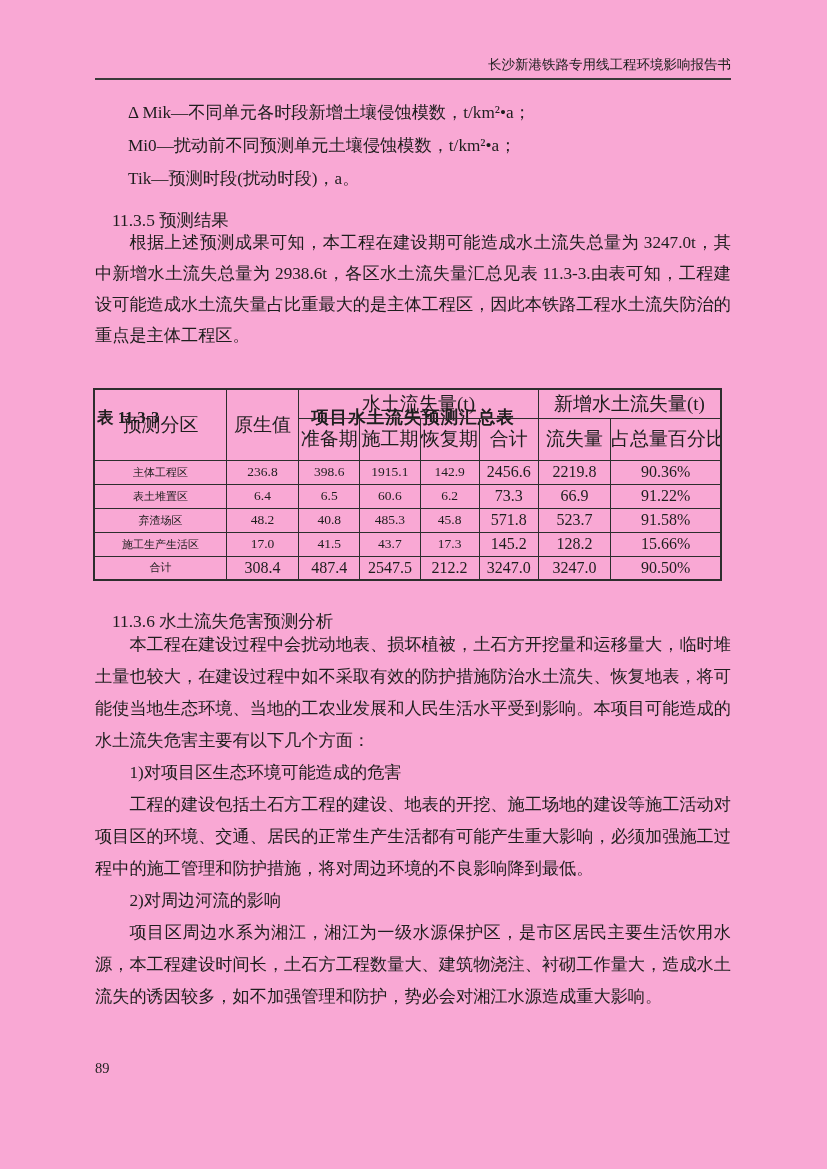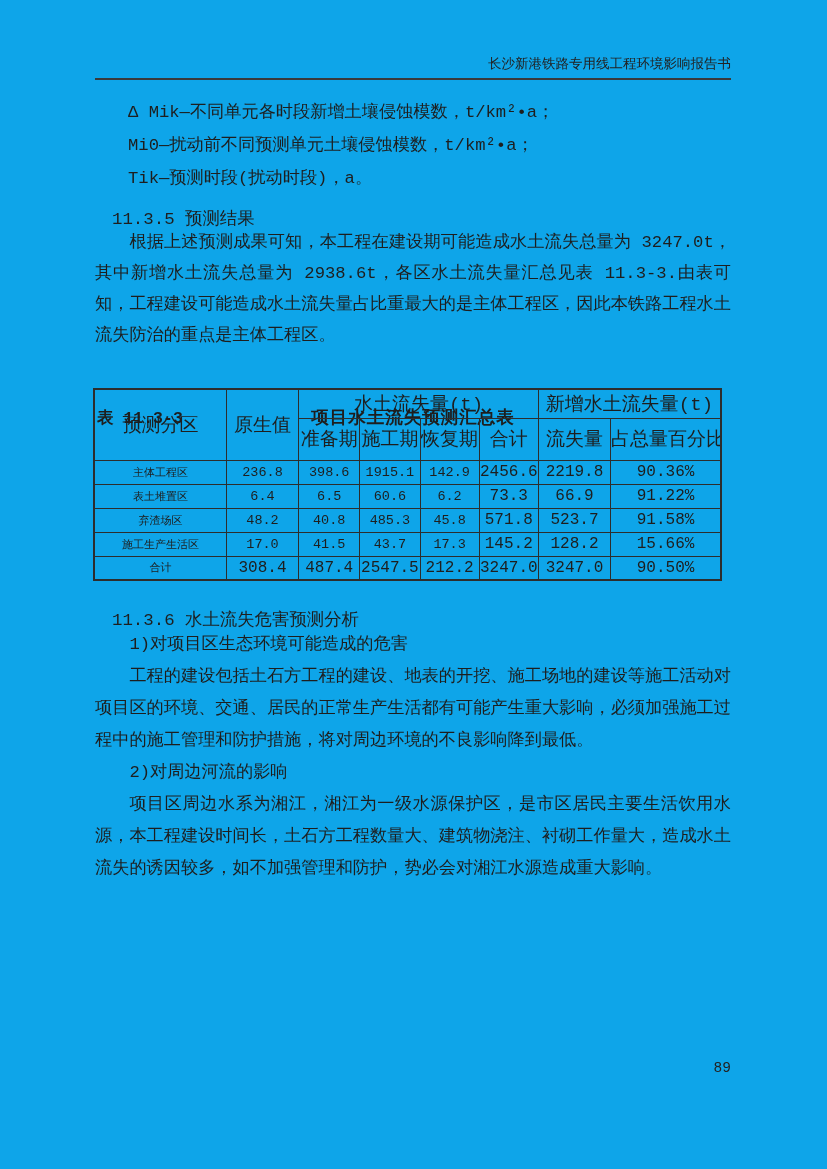--- a/index.html
+++ b/index.html
@@ -1,21 +1,21 @@
 <!DOCTYPE html>
 <html><head>
 <meta charset="utf-8">
 <style>
   html,body { margin:0; padding:0; background:#e8e8e8; }
   .page {
     position:relative;
     width:827px; height:1169px;
     margin:0 auto;
-    background:#0ea5e9;
-    font-family:Liberation Mono, monospace;
+    background:#f9a8d4;
+    font-family:Liberation Serif, serif;
     color:#1e1e1e;
     overflow:hidden;
   }
 
   
   .header-title {
     position:absolute; top:55px; right:96px;
     font-size:13.5px; line-height:19px; color:#222;
   }
   .header-rule {
@@ -68,21 +68,21 @@
   .zone-cell { font-size:11px; }
   .num-sm { font-size:13.5px; }
   .num-lg { font-size:16px; }
 
   
   #section-1136-body { position:absolute; top:629px; left:95px; width:636px; }
   #section-1136-body .body-para { line-height:32px; }
 
   .page-number {
     position:absolute; top:1060px; left:95px; width:636px;
-    text-align:right; font-size:14.5px; color:#222;
+    text-align:left; font-size:14.5px; color:#222;
   }
 </style>
 </head>
 <body>
 
 <div class="page">
 
   <div class="header-title">长沙新港铁路专用线工程环境影响报告书</div>
   <div class="header-rule"></div>
 
@@ -178,20 +178,21 @@
         <td class="num-lg">3247.0</td>
         <td class="num-lg">3247.0</td>
         <td class="num-lg">90.50%</td>
       </tr>
     </tbody>
   </table>
 
   <h3 class="section-heading" id="heading-1136">11.3.6 水土流失危害预测分析</h3>
 
   <div id="section-1136-body">
+    <p class="body-para indent">本工程在建设过程中会扰动地表、损坏植被，土石方开挖量和运移量大，临时堆土量也较大，在建设过程中如不采取有效的防护措施防治水土流失、恢复地表，将可能使当地生态环境、当地的工农业发展和人民生活水平受到影响。本项目可能造成的水土流失危害主要有以下几个方面：</p>
     <p class="body-para indent">1)对项目区生态环境可能造成的危害</p>
     <p class="body-para indent">工程的建设包括土石方工程的建设、地表的开挖、施工场地的建设等施工活动对项目区的环境、交通、居民的正常生产生活都有可能产生重大影响，必须加强施工过程中的施工管理和防护措施，将对周边环境的不良影响降到最低。</p>
     <p class="body-para indent">2)对周边河流的影响</p>
     <p class="body-para indent">项目区周边水系为湘江，湘江为一级水源保护区，是市区居民主要生活饮用水源，本工程建设时间长，土石方工程数量大、建筑物浇注、衬砌工作量大，造成水土流失的诱因较多，如不加强管理和防护，势必会对湘江水源造成重大影响。</p>
   </div>
 
   <div class="page-number">89</div>
 
 </div>
 

